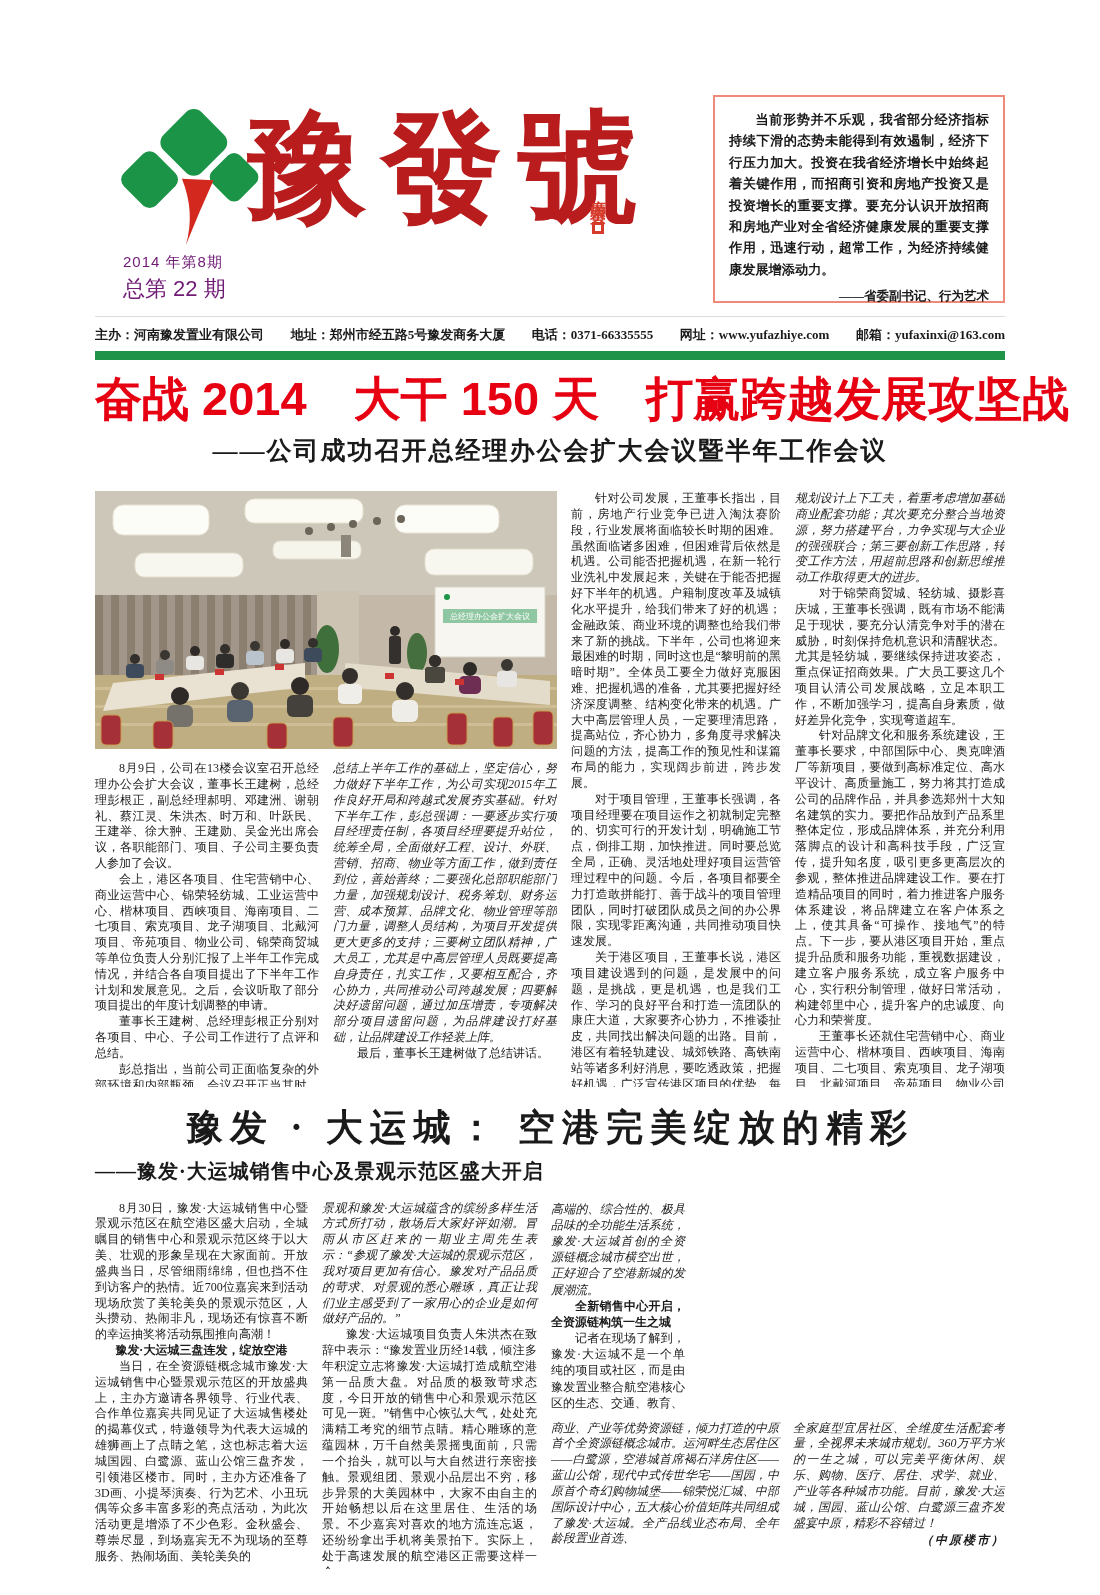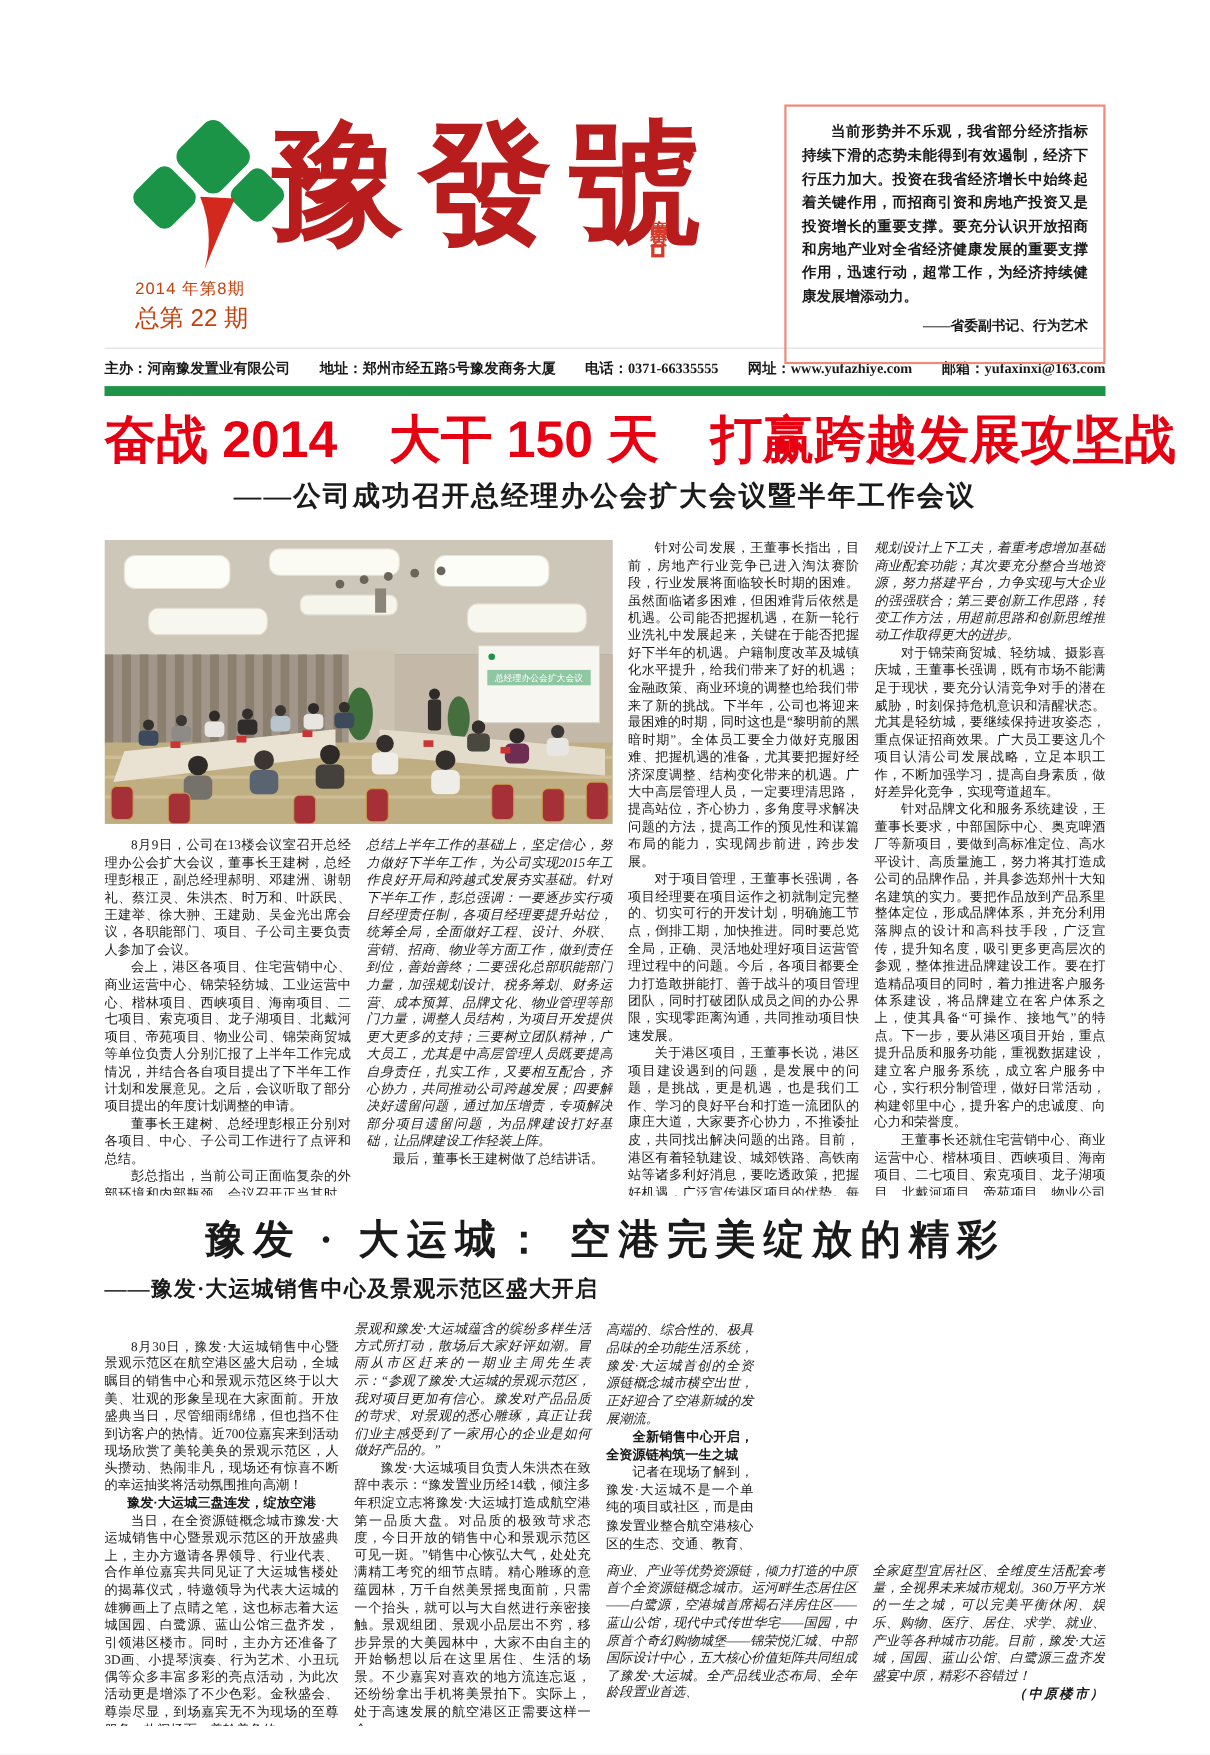--- a/index.html
+++ b/index.html
@@ -10,21 +10,21 @@
     margin: 0 auto;
     background: #ffffff;
     padding: 95px 95px 0 95px;
     overflow: hidden;
     font-family: "Liberation Serif", serif;
     color: #1a1a1a;
   }
   
   .masthead { position: relative; height: 215px; }
   .logo { position: absolute; left: 18px; top: 8px; }
-  .issue { position: absolute; left: 28px; top: 158px; color:#c2410c; }
+  .issue { position: absolute; left: 28px; top: 158px; color:#701a75; }
   .issue-l1 { font-size: 15px; letter-spacing: 1px; font-family:"Liberation Sans",sans-serif; }
   .issue-l2 { font-size: 22px; margin-top: 2px; font-family:"Liberation Sans",sans-serif; }
   .paper-title {
     position: absolute; left: 150px; top: 12px;
     font-size: 122px; line-height: 1;
     font-weight: bold; color: #b91c1c;
     font-family: "Liberation Serif", serif;
     letter-spacing: 14px; white-space: nowrap;
   }
   .signature {
@@ -32,21 +32,21 @@
     writing-mode: vertical-rl; text-orientation: upright;
     font-size: 16px; font-weight: bold; color: #d63a2a; letter-spacing: 3px;
   }
   .seal {
     display:inline-block; width: 12px; height: 12px;
     background:#d63a2a; margin-top: 6px; position: relative;
   }
   .seal::after{ content:""; position:absolute; left:3px; top:3px; width:6px; height:6px; background:#fff; }
   .quote-box {
     position: absolute; right: 0; top: 0;
-    width: 292px; height: 236px;
+    width: 292px; height: 208px;
     border: 2px solid #ef8a7a;
     padding: 12px 14px 8px 14px;
     font-weight: bold; font-size: 13.2px; line-height: 1.62;
     text-align: justify;
   }
   .quote-text { text-indent: 2em; }
   .quote-attr { text-align: right; margin-top: 6px; font-size: 12.5px; }
   
   .info-bar {
     border-top: 1px solid #dcdcdc;
@@ -85,21 +85,21 @@
   .headline2 {
     margin-top: 20px; text-align: center;
     font-size: 37px; font-weight: bold; letter-spacing: 7px;
     line-height: 1.15; white-space: nowrap;
   }
   .subtitle2 {
     text-align: left; margin-top: 8px;
     font-size: 20px; font-weight: bold; letter-spacing: 1px;
   }
   .a2-body { display: flex; gap: 14px; margin-top: 16px; height: 368px; overflow: hidden; }
-  .a2c1 { width: 213px; flex: none; margin-top: 16px; }
+  .a2c1 { width: 213px; flex: none; }
   .a2c2 { width: 215px; flex: none; }
   .a2-right { flex: 1; display: flex; flex-direction: column; }
   .a2-top { display: flex; gap: 10px; height: 212px; overflow: hidden; flex-direction: column; }
   .a2c3n { width: 134px; flex: none; font-size: 12px; line-height: 1.35; }
   .photo-frame2 { flex: 1; height: 198px; overflow: hidden; background:#bf2026; }
   .a2-bottom { display: flex; gap: 14px; margin-top: 8px; flex: 1; overflow: hidden; }
   .a2c3w { width: 228px; flex: none; }
   .a2c4 { flex: 1; }
   .byline { text-align: right; font-weight: bold; margin-top: 2px; letter-spacing: 2px; }
   svg { display: block; }

